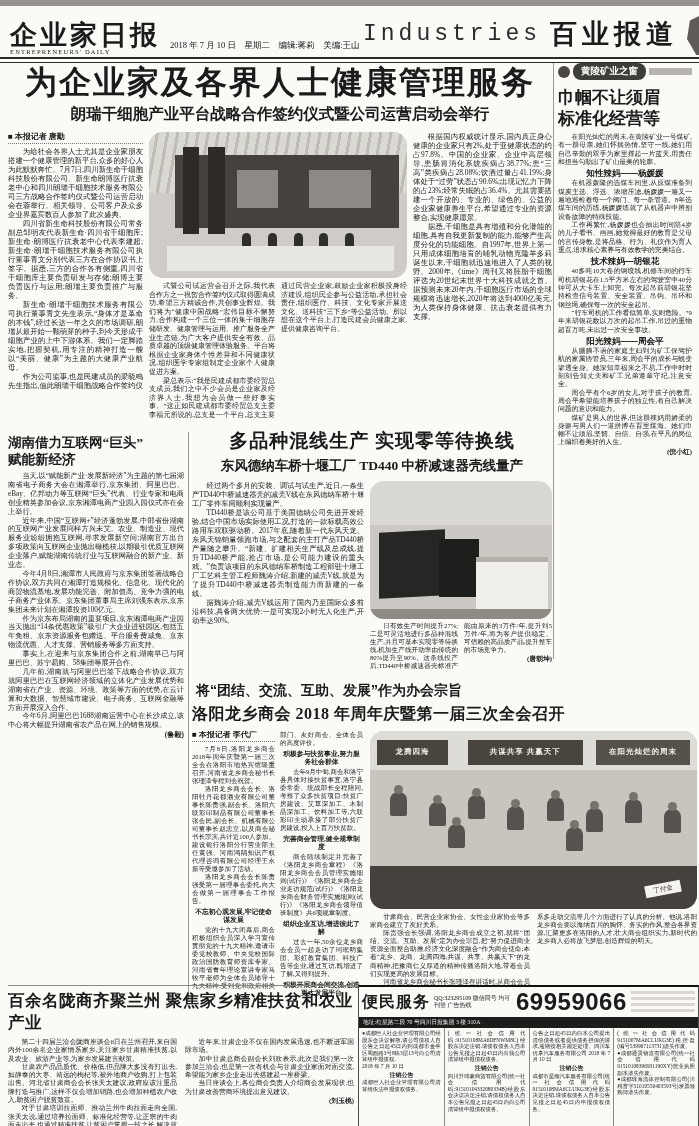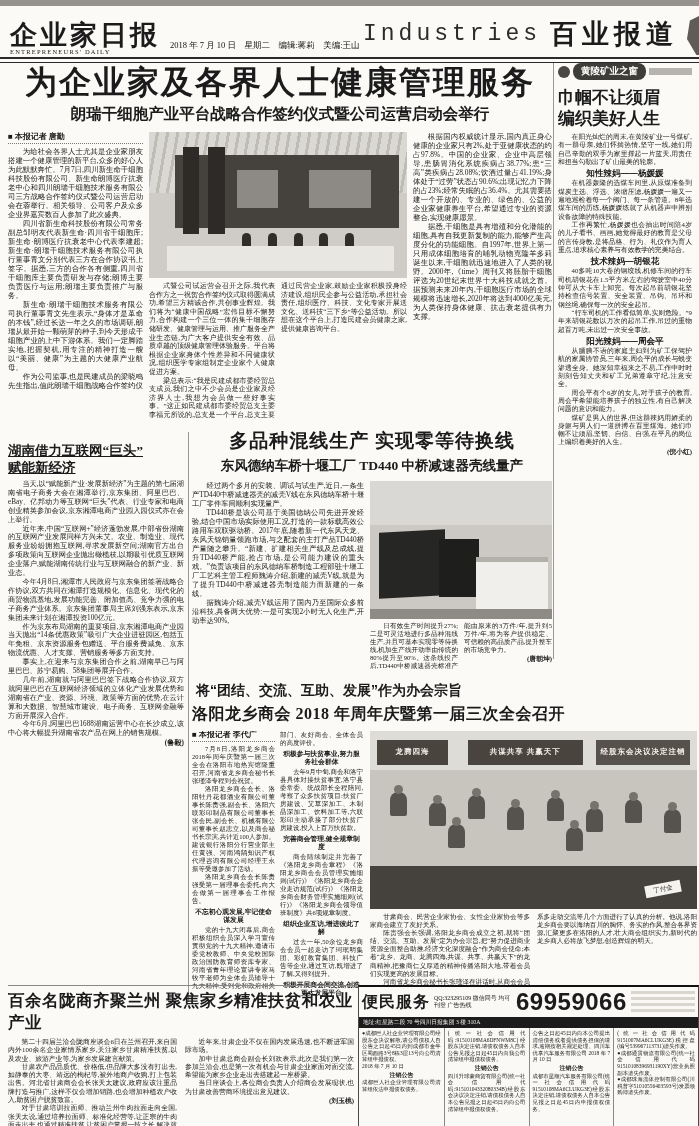--- a/index.html
+++ b/index.html
@@ -29,21 +29,21 @@
   .main-article{position:absolute;top:63px;left:8px;width:544px;}
   .headline{font-size:32px;font-weight:bold;text-align:center;letter-spacing:2px;margin:0;line-height:38px;}
   .subtitle{font-size:15.5px;text-align:center;margin:3px 0 0;}
   .body-grid{display:flex;gap:6px;margin-top:7px;}
   .bcol{font-size:7.4px;line-height:9px;overflow:hidden;}
   .col1{width:138px;height:292px;}
   .midcol{width:258px;}
   .col4{width:142px;height:292px;}
   .mid-text{height:138px;margin-top:4px;column-count:2;column-gap:6px;column-fill:auto;font-size:7px;line-height:8.6px;overflow:hidden;}
   
-  .photo{position:relative;overflow:hidden;background:#cfccc7;}
+  .photo{position:relative;overflow:hidden;background:#cfccc7;border-radius:14px;}
   .photo-main{width:258px;height:146px;}
   .pm-ceiling{position:absolute;left:0;right:0;top:0;height:42%;background:repeating-linear-gradient(100deg,#dad8d3 0 7px,#bfbcb6 7px 10px);}
   .pm-backdrop{position:absolute;left:10%;right:3%;top:16%;height:50%;background:#45423e;}
   .pm-screen{position:absolute;top:26%;height:26%;background:#8d8a85;}
   .pm-screen.s1{left:34%;width:16%;}.pm-screen.s2{left:62%;width:24%;}
   .pm-banner{position:absolute;top:10%;width:6.5%;height:60%;background:#2d2a27;}
   .pm-banner.b1{left:13%;}.pm-banner.b2{left:23%;}
   .pm-table{position:absolute;left:7%;right:5%;bottom:5%;height:17%;background:#e9e7e2;}
   .pm-person{position:absolute;bottom:21%;width:9px;height:14px;border-radius:5px 5px 1px 1px;background:#302e2b;}
   .photo-td{width:182px;height:138px;background:linear-gradient(#dad8d4 0 32%,#ccc9c4 32% 100%);}
@@ -68,21 +68,21 @@
   .box-head{display:flex;align-items:center;gap:3px;}
   .box-logo{width:12px;height:12px;border-radius:50%;background:#4a4744;flex:none;}
   .box-label{background:#3f3d3a;color:#fff;font-size:9.5px;font-weight:bold;padding:2px 8px;border-radius:8px;
       font-family:"Liberation Sans",sans-serif;white-space:nowrap;}
   .box-tail{flex:1;height:7px;background:#b7b4af;}
   .sb-title{font-size:17px;font-weight:bold;line-height:21px;margin:7px 0 4px;}
   .sb-text{font-size:6.8px;line-height:8.3px;}
   .sidebar .subhead{font-size:8.6px;}
   
   .hunan{position:absolute;top:430px;left:8px;width:176px;height:572px;overflow:hidden;}
-  .h2-small{font-size:13.5px;font-weight:bold;line-height:17px;margin:12px 0 4px;text-decoration:underline;}
+  .h2-small{font-size:13.5px;font-weight:bold;line-height:17px;margin:4px 0 4px;}
   .hu-text{font-size:7.2px;line-height:8.9px;}
   
   .td440{position:absolute;top:428px;left:192px;width:360px;}
   .td-head{font-size:19px;font-weight:bold;text-align:center;margin:0;letter-spacing:1px;}
   .td-sub{font-size:13.5px;text-align:center;margin:3px 0 0;}
   .td-body{display:flex;gap:6px;margin-top:6px;}
   .td-left{width:172px;height:200px;font-size:7.3px;line-height:9px;overflow:hidden;}
   .td-right{width:182px;}
   .td-caption{margin-top:3px;height:48px;column-count:2;column-gap:6px;column-fill:auto;
       font-size:6.6px;line-height:8px;overflow:hidden;}
@@ -183,21 +183,21 @@
   <div class="rule-v" style="left:188px;top:432px;height:570px;"></div>
 
   <div class="sidebar">
     <div class="box-head">
       <span class="box-logo"></span>
       <span class="box-label">黄陵矿业之窗</span>
       <span class="box-tail"></span>
     </div>
     <div class="sb-title">
       <div>巾帼不让须眉</div>
-      <div>编织美好人生</div>
+      <div>标准化经营等</div>
     </div>
     <div class="sb-text">
         <p class="para">在阳光灿烂的周末,在黄陵矿业一号煤矿,有一群母亲,她们怀揣热情,坚守一线,她们用自己辛勤的双手为家里撑起一片蓝天,用责任和担当勾勒出了矿山最美的轮廓。</p>
         <h4 class="subhead">知性辣妈——杨媛媛</h4>
         <p class="para">在机器轰隆的选煤车间里,从原煤准备到煤炭主选、浮选、浓缩压滤,杨媛媛一遍又一遍地巡检着每一个阀门、每一条管道。8年选煤车间的历练,杨媛媛练就了从机器声中辨别设备故障的特殊技能。</p>
         <p class="para">工作再繁忙,杨媛媛也会抽出时间陪4岁的儿子看书、画画,她觉得最好的教育是父母的言传身教,是将品格、行为、礼仪作为育人重点,追求核心素养与有效教学的完美结合。</p>
         <h4 class="subhead">技术辣妈—胡银花</h4>
         <p class="para">40多吨10大卷的钢绞线,机修车间的行车司机胡银花在1.5平方米左右的驾驶室中40分钟可从大卡车上卸完。每次起吊前胡银花坚持检查信号装置、安全装置、吊钩、吊环和钢丝绳,确保每一次的安全起吊。</p>
         <p class="para">“行车司机的工作看似简单,实则危险。”9年来胡银花数以万次的起吊工作,吊过的重物超百万吨,未出过一次安全事故。</p>
         <h4 class="subhead">阳光辣妈——周会平</h4>
@@ -269,21 +269,21 @@
             <h4 class="subhead">组织企业互访,增进彼此了解</h4>
             <p class="para">过去一年,50余位龙乡商会会员一起走访了珂珉明集团、彩虹教育集团、科技广告等企业,通过互访,既增进了了解,又得到提升。</p>
             <h4 class="subhead">积极开展商会间交流,创造更大发展平台</h4>
           </div>
       </div>
       <div class="ly-right">
         <div class="photo photo-ly">
           <div class="pl-ceil"></div>
           <div class="pl-banner pb1">龙腾四海</div>
           <div class="pl-banner pb2">共谋共享 共赢天下</div>
-          <div class="pl-banner pb3">经股东会决议决定注销</div>
+          <div class="pl-banner pb3">在阳光灿烂的周末</div>
           <div class="pl-p" style="left:6%;top:34%"></div>
           <div class="pl-p" style="left:18%;top:40%"></div>
           <div class="pl-p" style="left:30%;top:36%"></div>
           <div class="pl-p" style="left:42%;top:42%"></div>
           <div class="pl-p" style="left:54%;top:37%"></div>
           <div class="pl-p" style="left:66%;top:43%"></div>
           <div class="pl-p" style="left:78%;top:38%"></div>
           <div class="pl-p" style="left:90%;top:44%"></div>
           <div class="pl-p" style="left:24%;top:52%"></div>
           <div class="pl-p" style="left:60%;top:54%"></div>

